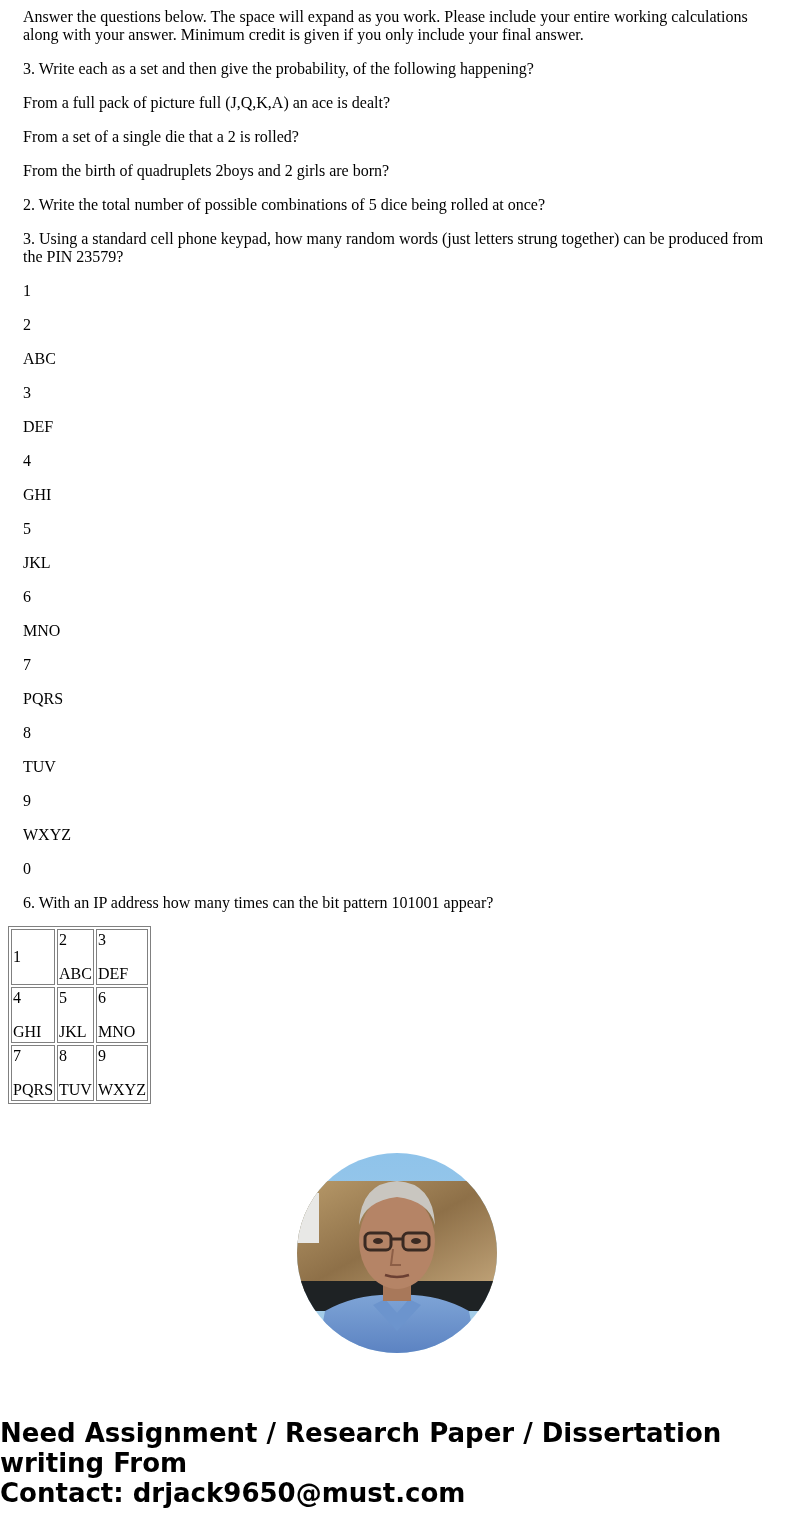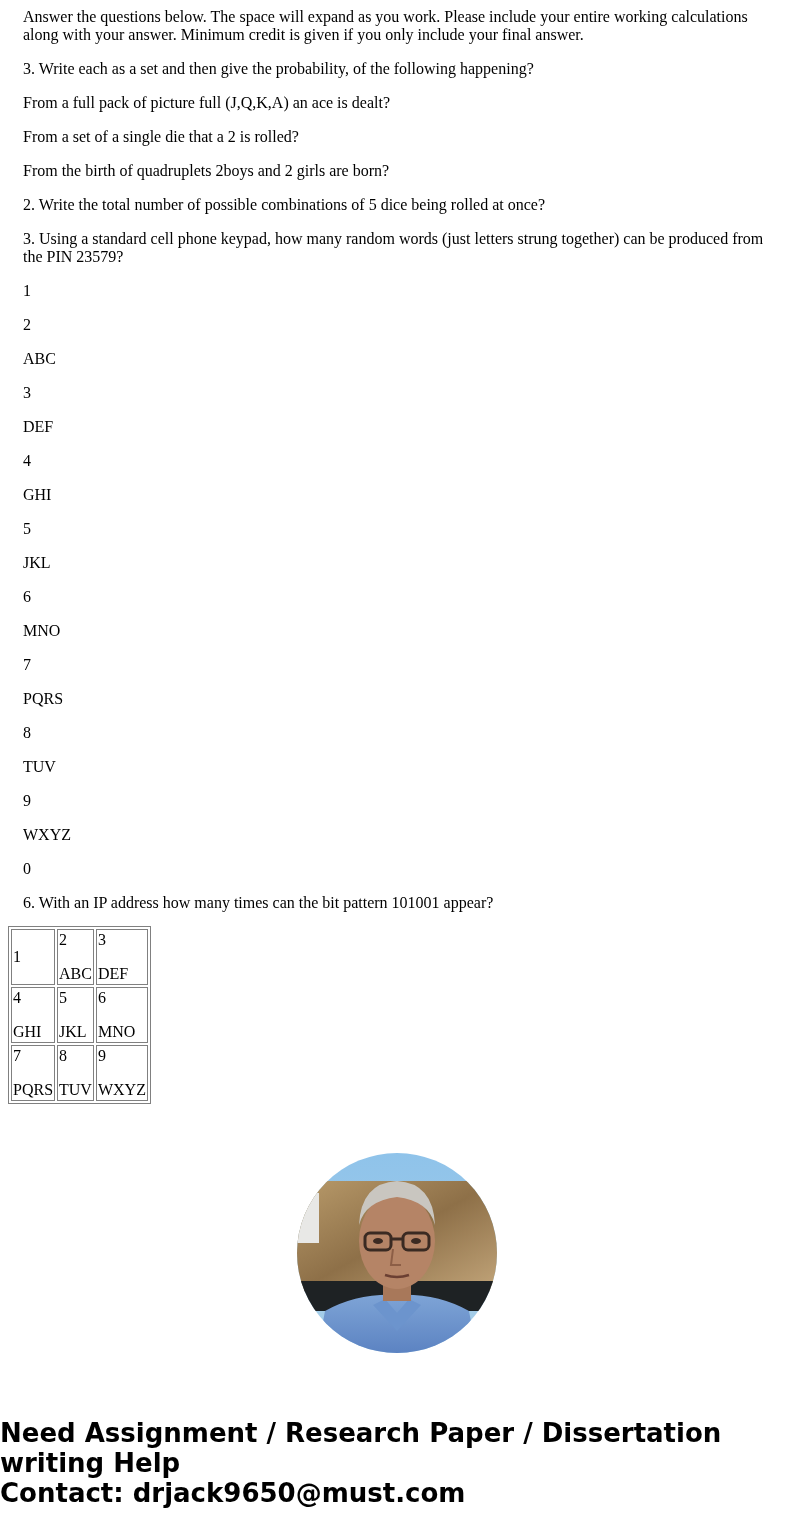--- a/index.html
+++ b/index.html
@@ -176,15 +176,15 @@
     </g>
     <ellipse cx="81" cy="88" rx="5" ry="3" fill="#3b2a22"></ellipse>
     <ellipse cx="119" cy="88" rx="5" ry="3" fill="#3b2a22"></ellipse>
     <path d="M96 96 L94 112 L104 112" fill="none" stroke="#8c5e46" stroke-width="2"></path>
     <path d="M88 122 Q100 126 112 122" fill="none" stroke="#6b3f32" stroke-width="2.5"></path>
   </svg>
 </div>
 
 <div class="promo">
   <div>Need Assignment / Research Paper / Dissertation</div>
-  <div>writing Help</div>
+  <div>writing From</div>
   <div>Contact: drjack9650@must.com</div>
 </div>
 
 </body></html>

